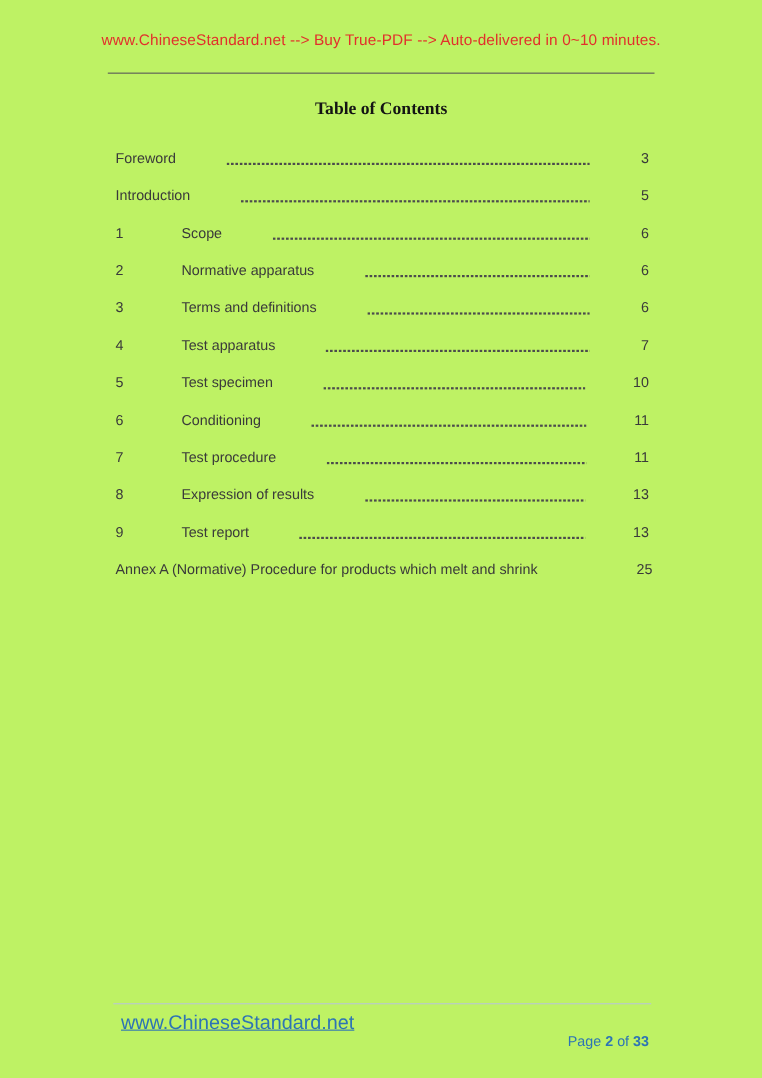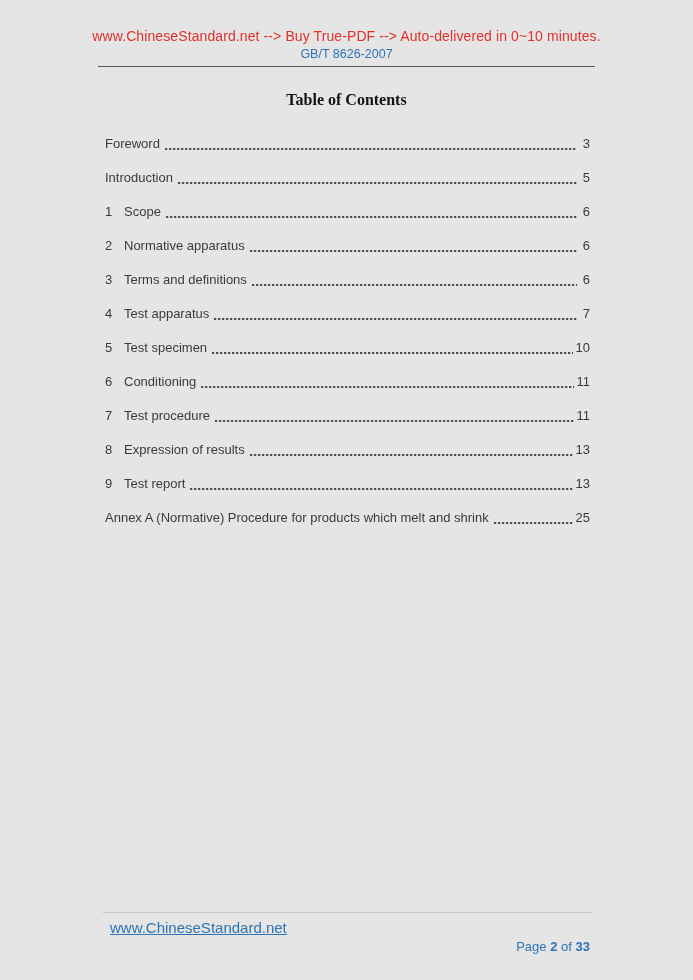--- a/index.html
+++ b/index.html
@@ -11,21 +11,21 @@
   html, body { background: #ffffff; }
   body {
     font-family: "Liberation Sans", sans-serif;
     -webkit-font-smoothing: antialiased;
   }
   .page {
     position: relative;
     width: 693px;
     height: 980px;
     margin: 0 auto;
-    background: #e5e5e5;
+    background: #bef264;
     overflow: hidden;
   }
   .promo {
     position: absolute;
     top: 28px; left: 0; right: 0;
     text-align: center;
     color: var(--red);
     font-size: 14px;
     letter-spacing: 0.1px;
     cursor: pointer;
@@ -56,20 +56,21 @@
     position: absolute;
     top: 126px; left: 105px;
     width: 485px;
   }
   .toc-row {
     display: flex;
     align-items: center;
     height: 34px;
     font-size: 13px;
     color: var(--text);
+    gap: 41px;
   }
   .toc-num {
     flex: none;
     width: 19px;
   }
   .toc-row:not(.has-num) .toc-num { display: none; }
   .toc-title {
     flex: none;
     white-space: nowrap;
   }
@@ -90,42 +91,41 @@
   }
   .footer-rule {
     position: absolute;
     top: 912px; left: 103px;
     width: 489px; height: 0;
     border-top: 1px solid #b9c8d3;
   }
   .footer-link {
     position: absolute;
     top: 919px; left: 110px;
-    font-size: 15px;
+    font-size: 18px;
     color: var(--blue);
     text-decoration: underline;
     cursor: pointer;
   }
   .footer-page {
     position: absolute;
     top: 919px; right: 103px;
     font-size: 13px;
     color: var(--blue);
     margin-top: 20px;
   }
   .footer-page .bold { font-weight: bold; }
 </style>
 </head>
 <body>
 
 <div class="page">
 
   <div class="promo">www.ChineseStandard.net --&gt; Buy True-PDF --&gt; Auto-delivered in 0~10 minutes.</div>
 
-  <div class="docnum">GB/T 8626-2007</div>
 
   <div class="header-rule"></div>
 
   <div class="doc-title">Table of Contents</div>
 
   <div class="toc">
 
   <div class="toc-row">
 
         <span class="toc-title">Foreword</span>

